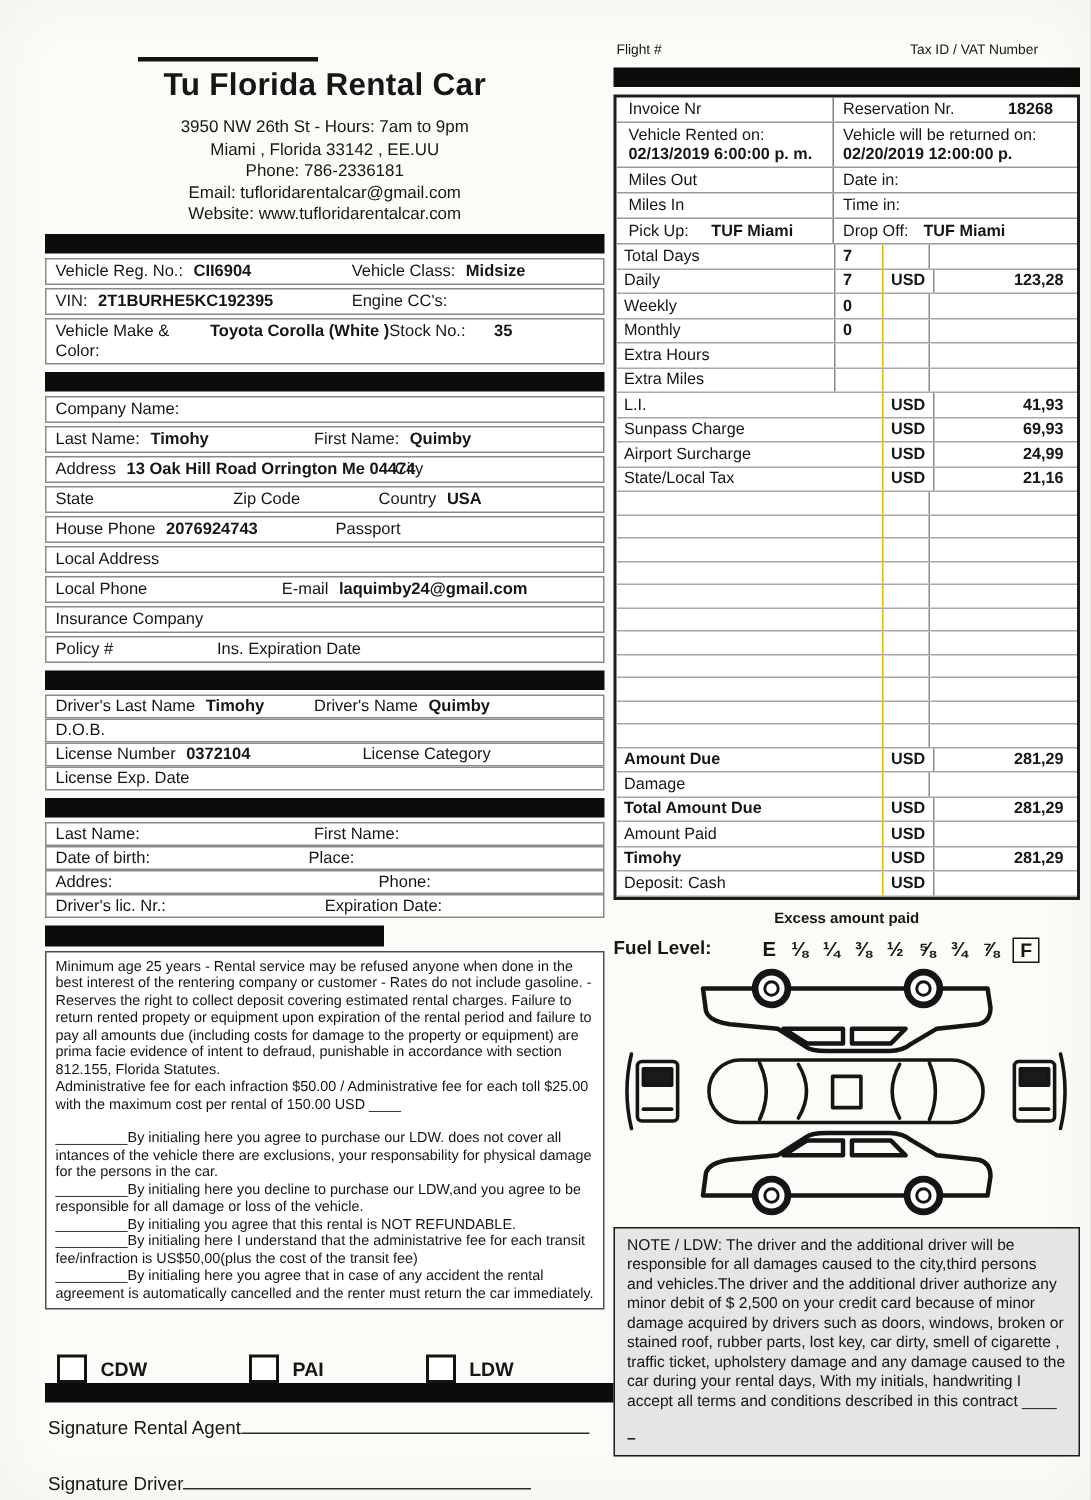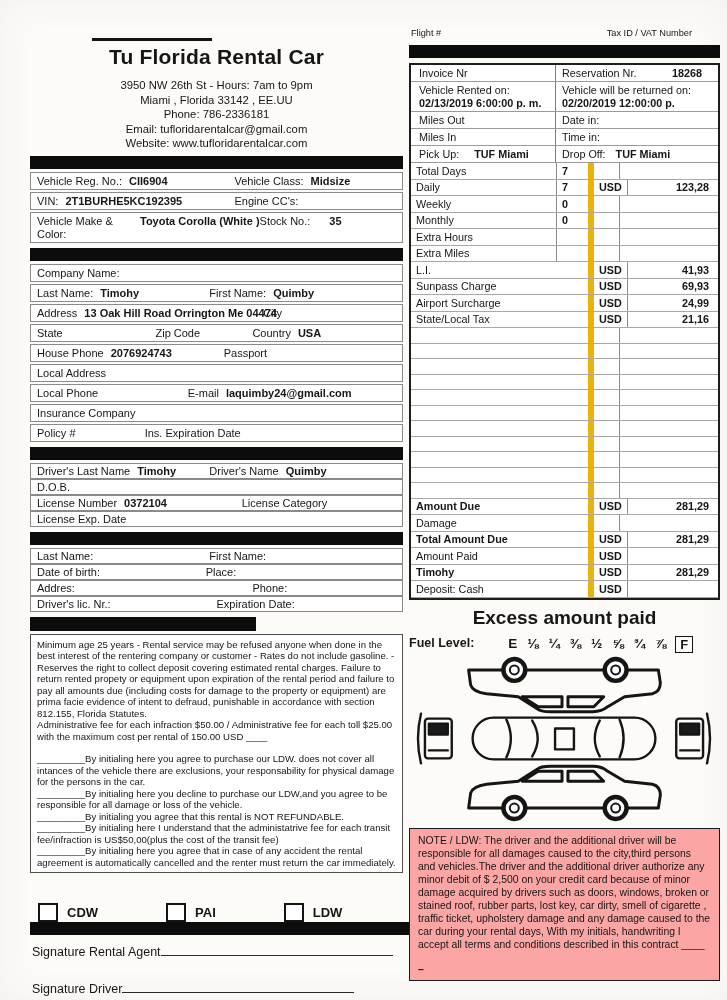--- a/index.html
+++ b/index.html
@@ -50,32 +50,32 @@
   .irow .cl { flex:0 0 145px; border-right:1px solid #7d7d7d; padding:2px 8px 1px; box-sizing:border-box; }
   .irow .cr { flex:1; padding:2px 6px 1px; display:flex; align-items:baseline; }
   .irow .cl.wrap, .irow .cr.wrap { display:block; }
   .resv-val { margin-left:auto; padding-right:10px; font-weight:bold; }
   .crow { display:flex; border-bottom:1px solid #a8a8a8; font-size:10.8px; line-height:13px; }
   .crow span { padding:1.5px 5px 1px; box-sizing:border-box; }
   .crow .lbl { flex:0 0 177px; }
   .crow.has-qty .lbl { flex:0 0 145px; }
   .crow .qty { display:none; }
   .crow.has-qty .qty { display:block; flex:0 0 32px; border-left:1px solid #8a8a8a; font-weight:bold; }
-  .crow .cur { flex:0 0 32px; border-left:6px solid #eab308; border-right:1px solid #8a8a8a; font-weight:bold; }
+  .crow .cur { flex:0 0 32px; border-left:1px solid #eab308; border-right:1px solid #8a8a8a; font-weight:bold; }
   .crow .amt { flex:1; text-align:right; font-weight:bold; padding-right:9px; }
   .crow.bold .lbl { font-weight:bold; }
   .crow.empty { height:14.5px; }
-  .excess { text-align:center; font-weight:bold; font-size:19px; margin-top:7px; }
+  .excess { text-align:center; font-weight:bold; font-size:10px; margin-top:7px; }
   .fuel { display:flex; align-items:flex-start; margin-top:7px; font-size:12.5px; }
   .fuel .flabel { font-weight:bold; font-size:12.5px; }
   .fuel .scale { display:flex; gap:10px; margin-left:34px; font-weight:bold; font-size:13.5px; }
   .fbox { border:1.6px solid #141414; padding:0 4px; font-weight:bold; font-size:13px; margin-left:9px; }
   .car-wrap { margin:2px auto 0; width:300px; }
   .note {
-    border:1.6px solid #1a1a1a; background:#fca5a5; padding:5px 8px 4px;
+    border:1.6px solid #1a1a1a; background:#e5e5e5; padding:5px 8px 4px;
     font-size:10.4px; line-height:13.1px; margin-top:2px; min-height:142px; box-sizing:border-box;
   }
   .note .dash { margin-top:12px; font-weight:bold; }
 </style>
 </head>
 <body>
 
 <div class="page">
 
   <div class="left-col">

